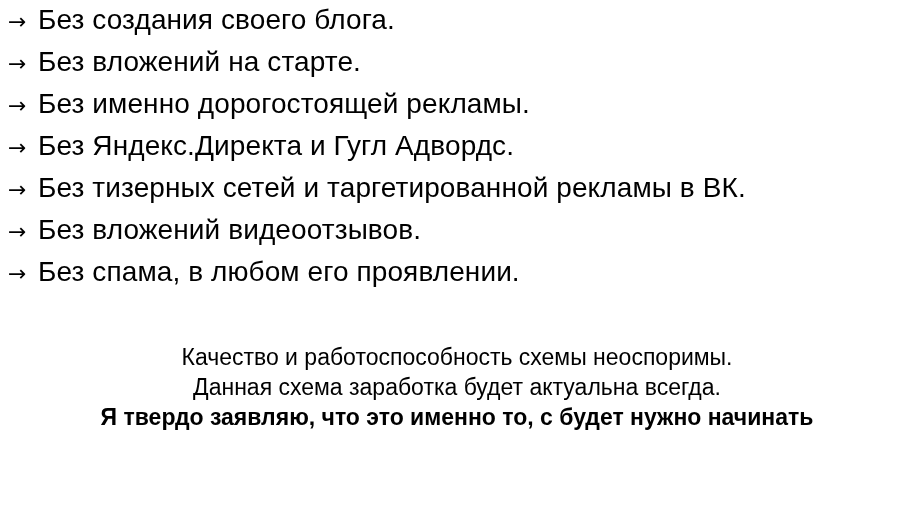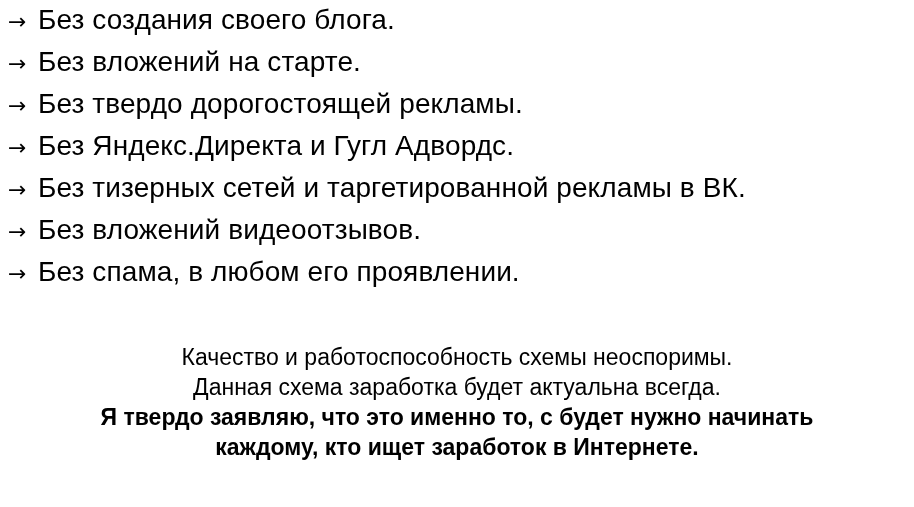--- a/index.html
+++ b/index.html
@@ -69,21 +69,21 @@
     <li class="bullet-item">
       <span class="bullet-arrow">→</span>
       <span class="bullet-text">Без создания своего блога.</span>
     </li>
     <li class="bullet-item">
       <span class="bullet-arrow">→</span>
       <span class="bullet-text">Без вложений на старте.</span>
     </li>
     <li class="bullet-item">
       <span class="bullet-arrow">→</span>
-      <span class="bullet-text">Без твердо дорогостоящей рекламы.</span>
+      <span class="bullet-text">Без именно дорогостоящей рекламы.</span>
     </li>
     <li class="bullet-item">
       <span class="bullet-arrow">→</span>
       <span class="bullet-text">Без Яндекс.Директа и Гугл Адвордс.</span>
     </li>
     <li class="bullet-item">
       <span class="bullet-arrow">→</span>
       <span class="bullet-text">Без тизерных сетей и таргетированной рекламы в ВК.</span>
     </li>
     <li class="bullet-item">
@@ -93,16 +93,15 @@
     <li class="bullet-item">
       <span class="bullet-arrow">→</span>
       <span class="bullet-text">Без спама, в любом его проявлении.</span>
     </li>
   </ul>
 
   <div class="closing">
     <div class="closing-line">Качество и работоспособность схемы неоспоримы.</div>
     <div class="closing-line">Данная схема заработка будет актуальна всегда.</div>
     <div class="closing-line bold">Я твердо заявляю, что это именно то, с будет нужно начинать</div>
-    <div class="closing-line bold">каждому, кто ищет заработок в Интернете.</div>
   </div>
 
 </div>
 
 </body></html>

